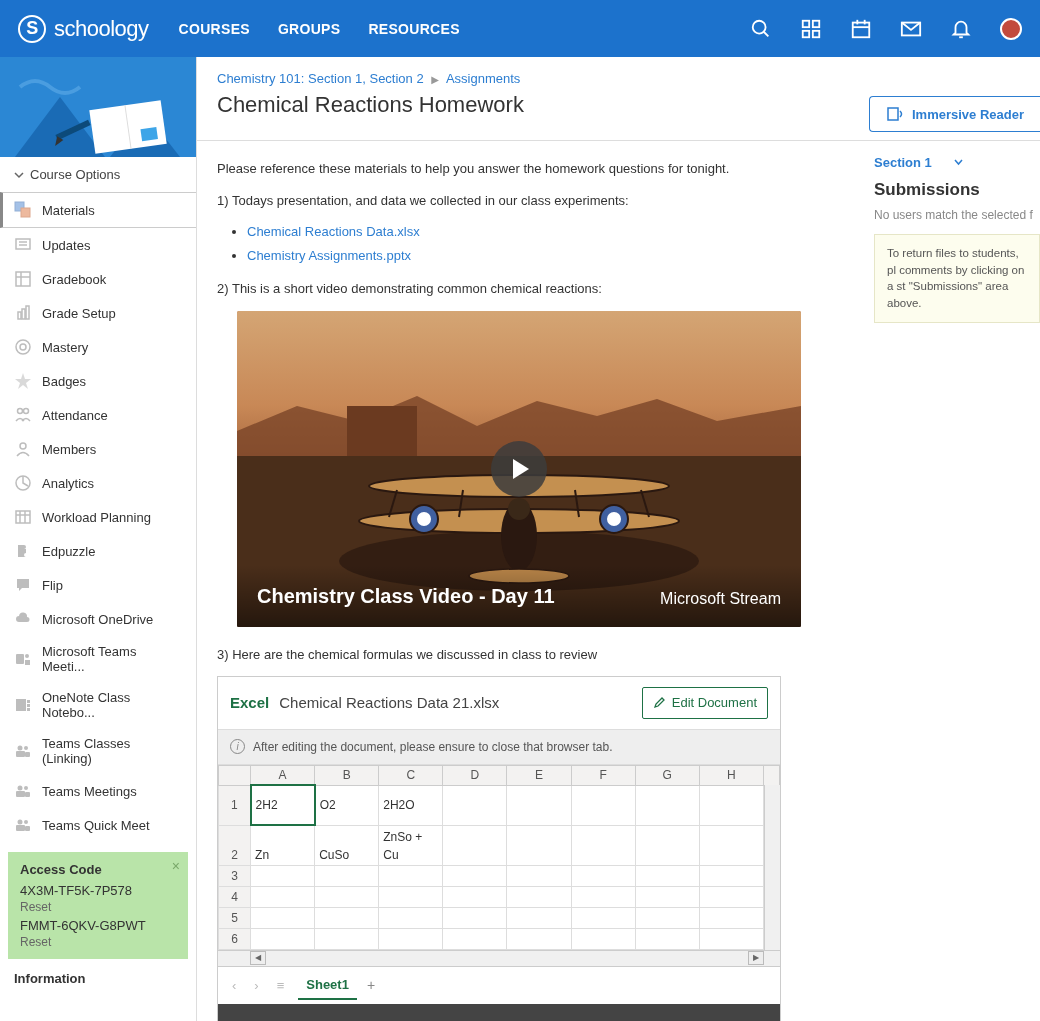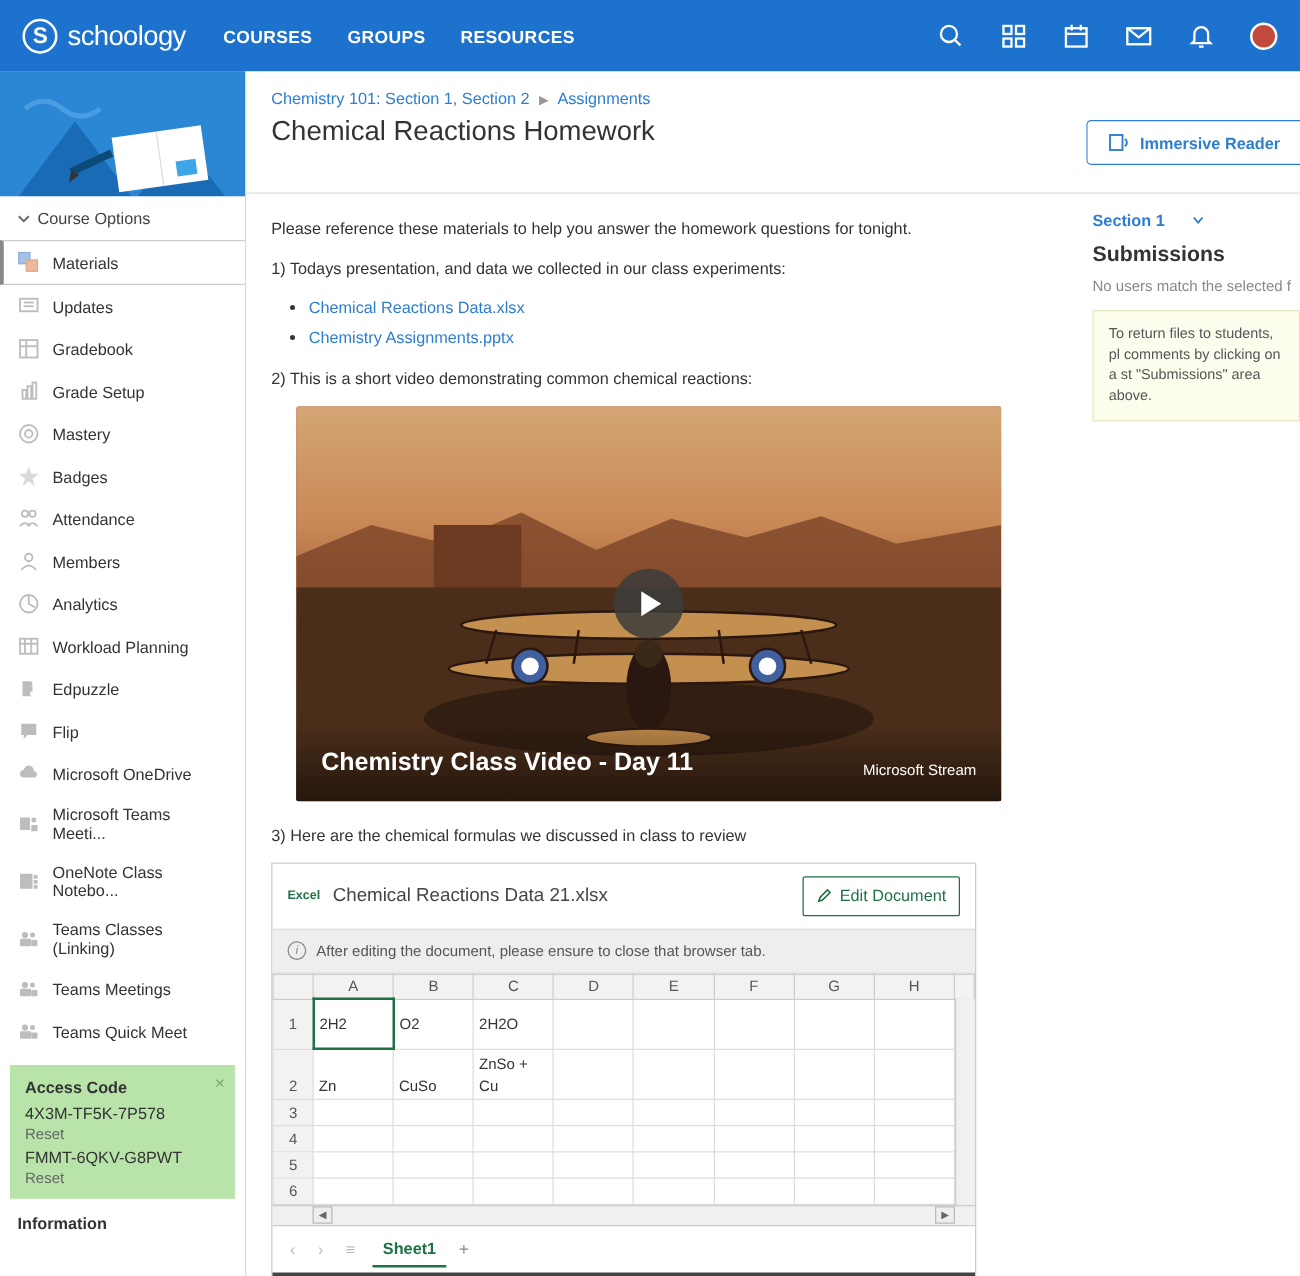--- a/index.html
+++ b/index.html
@@ -27,35 +27,35 @@
 .access-box .reset { font-size:12px; color:#666; margin-top:2px; cursor:pointer; }
 .info-header { font-weight:bold; padding:12px 14px 4px 14px; font-size:13px; }
 .main { flex:1; padding:0; min-width:0; }
 .content-wrap { display:flex; }
 .content { flex:1; padding:18px 20px; min-width:0; }
 .breadcrumb { font-size:13px; margin-bottom:6px; }
 .breadcrumb a { color:#2d7ed1; cursor:pointer; }
 .breadcrumb .sep { color:#999; margin:0 4px; font-size:10px; }
 .page-title { font-size:22px; font-weight:normal; color:#333; margin-bottom:18px; }
 .immersive-btn { position:absolute; right:0; top:96px; border:1px solid #2d7ed1; border-right:none; padding:8px 16px; color:#2d7ed1; font-weight:bold; font-size:13px; cursor:pointer; display:flex; align-items:center; gap:8px; background:#fff; border-radius:4px 0 0 4px; }
-.header-area { border-bottom:1px solid #ddd; padding:14px 20px 18px 20px; position:relative; }
+.header-area { border-bottom:1px solid #ddd; padding:14px 20px 4px 20px; position:relative; }
 .body-text { font-size:13px; color:#333; line-height:1.5; }
 .body-text p { margin-bottom:12px; }
 .body-text ul { margin:6px 0 14px 30px; }
 .body-text ul li { margin-bottom:4px; list-style:disc; }
 .body-text a { color:#2d7ed1; cursor:pointer; }
 .video-box { width:564px; height:316px; background:linear-gradient(to bottom,#b87850 0%,#8a5030 40%,#5a3520 70%,#2a1810 100%); position:relative; margin-bottom:18px; border-radius:2px; overflow:hidden;margin-left:20px; }
 .video-overlay { position:absolute; bottom:0; left:0; right:0; padding:16px 20px; background:linear-gradient(to top, rgba(0,0,0,0.5), transparent); color:#fff; display:flex; justify-content:space-between; align-items:flex-end; }
 .video-title { font-size:20px; font-weight:600; }
-.video-source { font-size:12px; }
+.video-source { font-size:16px; }
 .play-btn { position:absolute; top:50%; left:50%; transform:translate(-50%,-50%); width:56px; height:56px; border-radius:50%; background:rgba(60,60,60,0.85); display:flex; align-items:center; justify-content:center; cursor:pointer; }
 .play-tri { width:0; height:0; border-left:16px solid #fff; border-top:10px solid transparent; border-bottom:10px solid transparent; margin-left:4px; }
 .excel-embed { border:1px solid #ccc; width:564px; }
 .excel-header { display:flex; align-items:center; padding:10px 12px; gap:10px; border-bottom:1px solid #ddd; }
-.excel-app { color:#1e7145; font-weight:bold; font-size:10px; }
+.excel-app { color:#1e7145; font-weight:bold; font-size:15px; }
 .excel-fname { font-size:15px; color:#444; }
 .edit-doc { margin-left:auto; border:1px solid #1e7145; padding:5px 10px; color:#1e7145; font-size:13px; cursor:pointer; display:flex; align-items:center; gap:6px; border-radius:2px; }
 .excel-note { background:#eee; padding:8px 12px; font-size:12px; color:#555; display:flex; align-items:center; gap:8px; border-bottom:1px solid #ddd; }
 .info-circle { width:15px; height:15px; border:1.2px solid #888; border-radius:50%; display:flex; align-items:center; justify-content:center; font-size:10px; font-style:italic; color:#888; }
 .sheet-area { position:relative; }
 table.sheet { border-collapse:collapse; width:100%; font-size:12px; table-layout:fixed; }
 table.sheet th { background:#f3f2f1; border:1px solid #ccc; font-weight:normal; text-align:center; height:20px; color:#555; }
 table.sheet td { border:1px solid #ddd; height:20px; padding:1px 4px; overflow:hidden; }
 table.sheet .rowh { width:32px; background:#f3f2f1; text-align:center; color:#555; }
 table.sheet .sel { border:2px solid #1e7145; }

